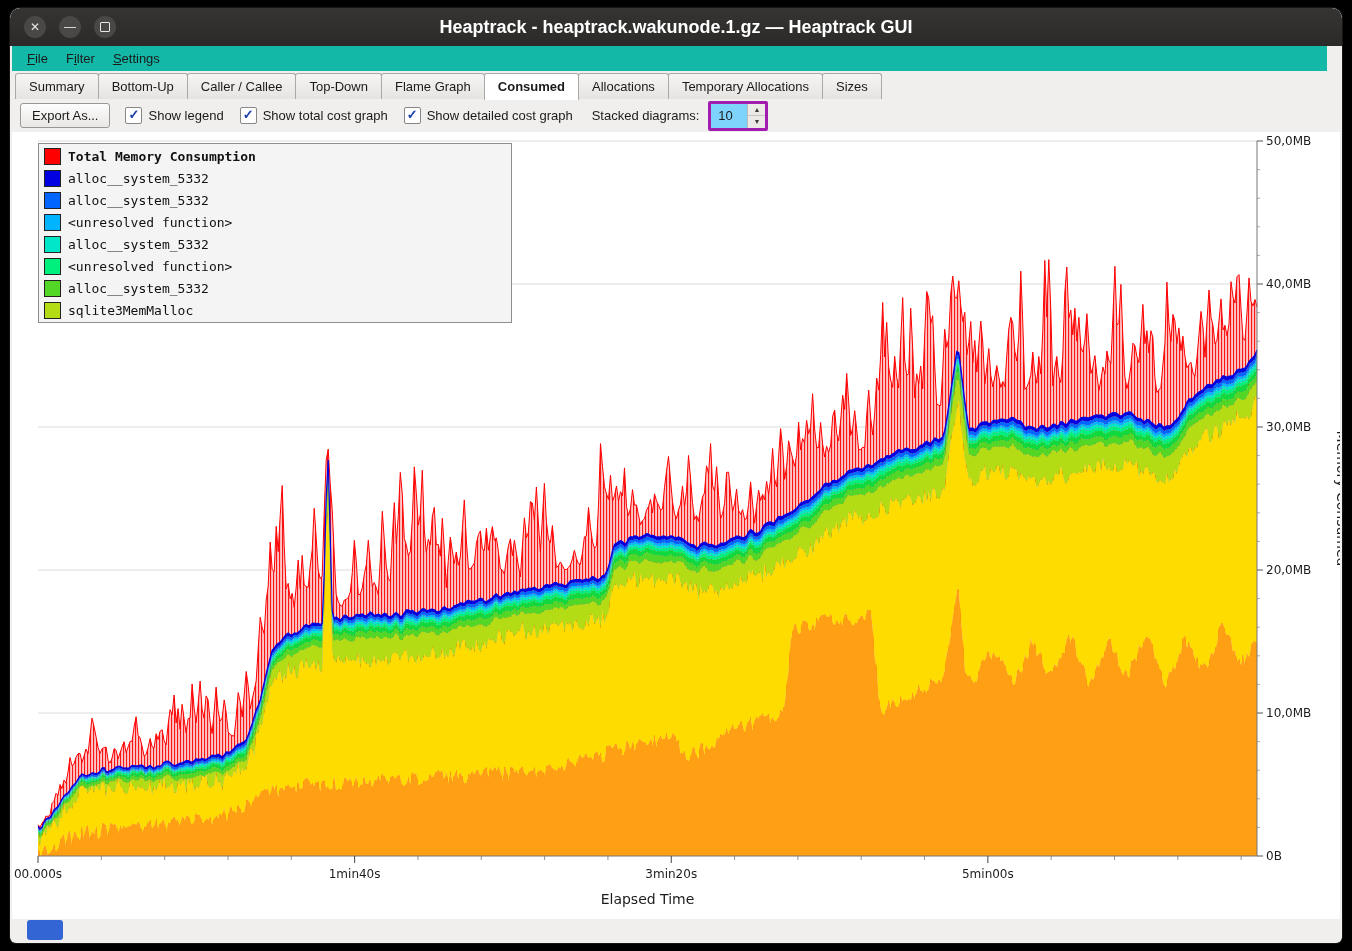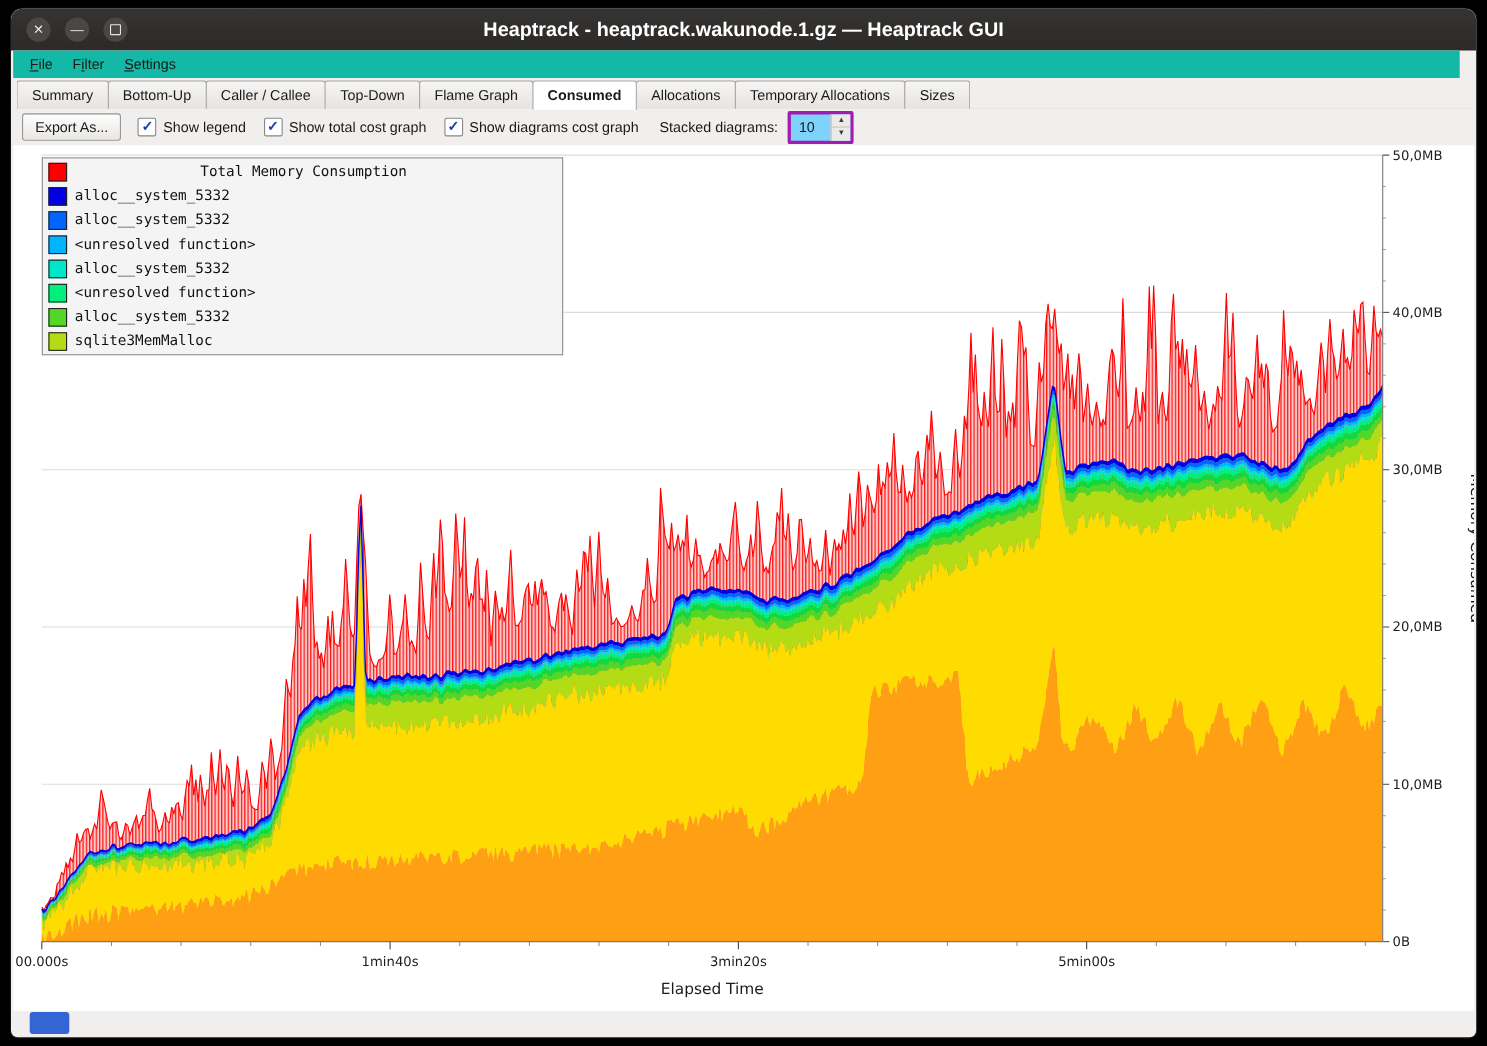--- a/index.html
+++ b/index.html
@@ -46,21 +46,21 @@
   #chart-svg{display:block;}
   #chart-svg text{font-family:"DejaVu Sans",sans-serif;fill:#1c1c1c;}
   #chart-svg .axis-lab{font-size:12px;}
   #chart-svg .axis-title{font-size:14px;}
   
   .legend{position:absolute;left:26px;top:11px;width:468px;background:rgba(243,243,243,0.93);
     border:1px solid #8e8e8e;padding:1px 2px;font-family:"DejaVu Sans Mono",monospace;
     font-size:13px;color:#111;}
   .legend-row{display:flex;align-items:center;height:22px;}
   .swatch{width:15px;height:15px;border:1px solid #222;margin:0 7px 0 3px;flex:none;background:#f00;}
-  .legend-title-row .legend-title{flex:1;text-align:center;margin-right:25px;}
+  .legend-title-row .legend-title{flex:1;margin-right:25px;font-weight:bold;}
   
   .hscroll{position:absolute;left:17px;top:912px;width:36px;height:20px;background:#3465d4;border-radius:3px;}
 </style>
 </head>
 <body>
 
 <div class="window">
 
   <div class="titlebar">
     <div class="tb-btns">
@@ -101,21 +101,21 @@
         <span class="chk">
           <span class="chkbox">✓</span>
           <span>Show legend</span>
         </span>
         <span class="chk">
           <span class="chkbox">✓</span>
           <span>Show total cost graph</span>
         </span>
         <span class="chk">
           <span class="chkbox">✓</span>
-          <span>Show diagrams cost graph</span>
+          <span>Show detailed cost graph</span>
         </span>
       </div>
     <span class="sd-label">Stacked diagrams:</span>
     <div class="spin">
       <div class="spin-val">10</div>
       <div class="spin-btns">
         <div class="spin-b up">▲</div>
         <div class="spin-b">▼</div>
       </div>
     </div>

